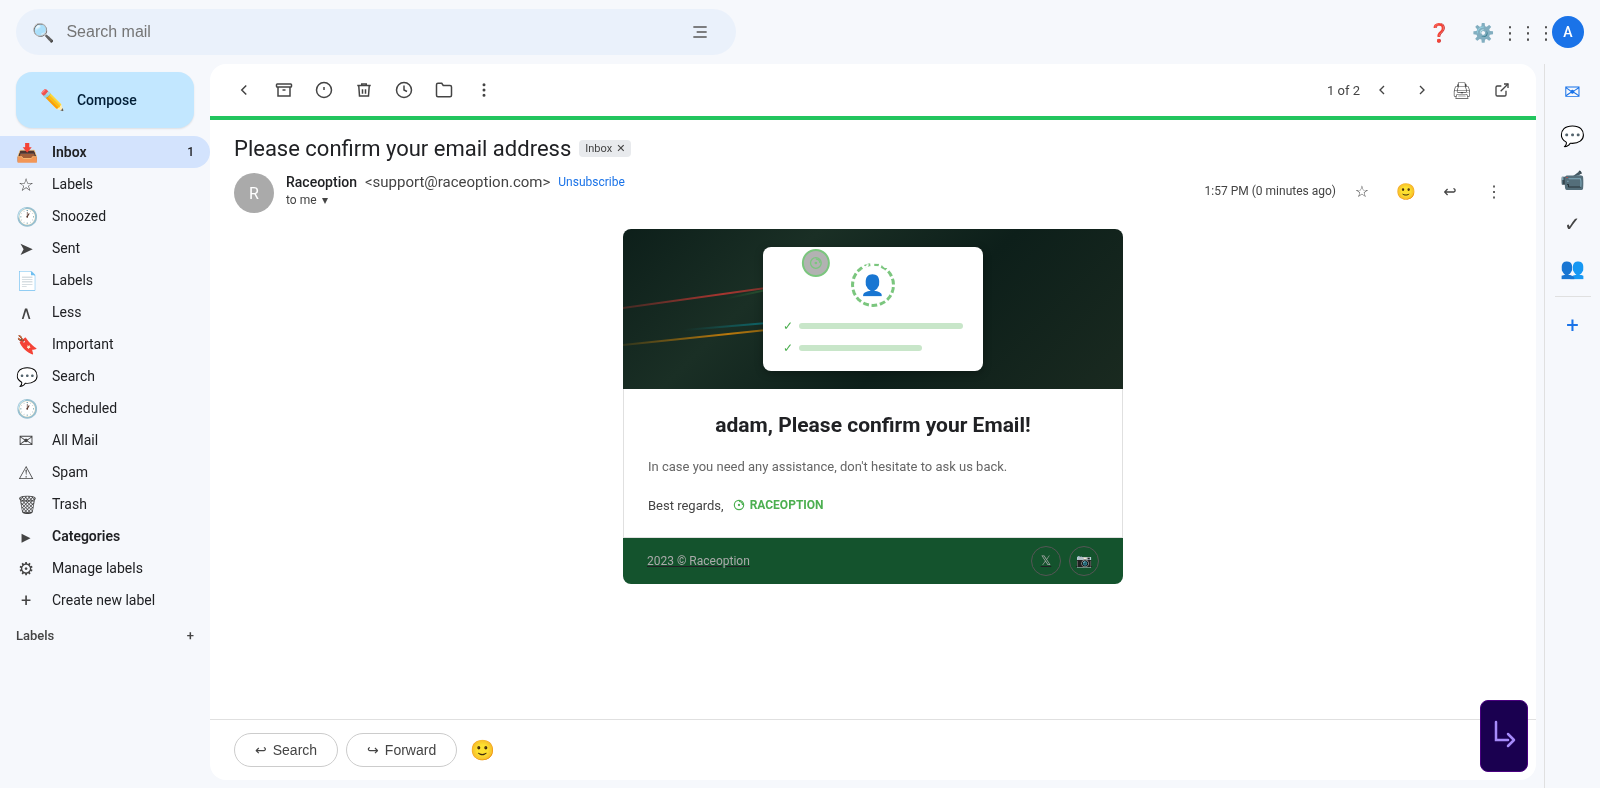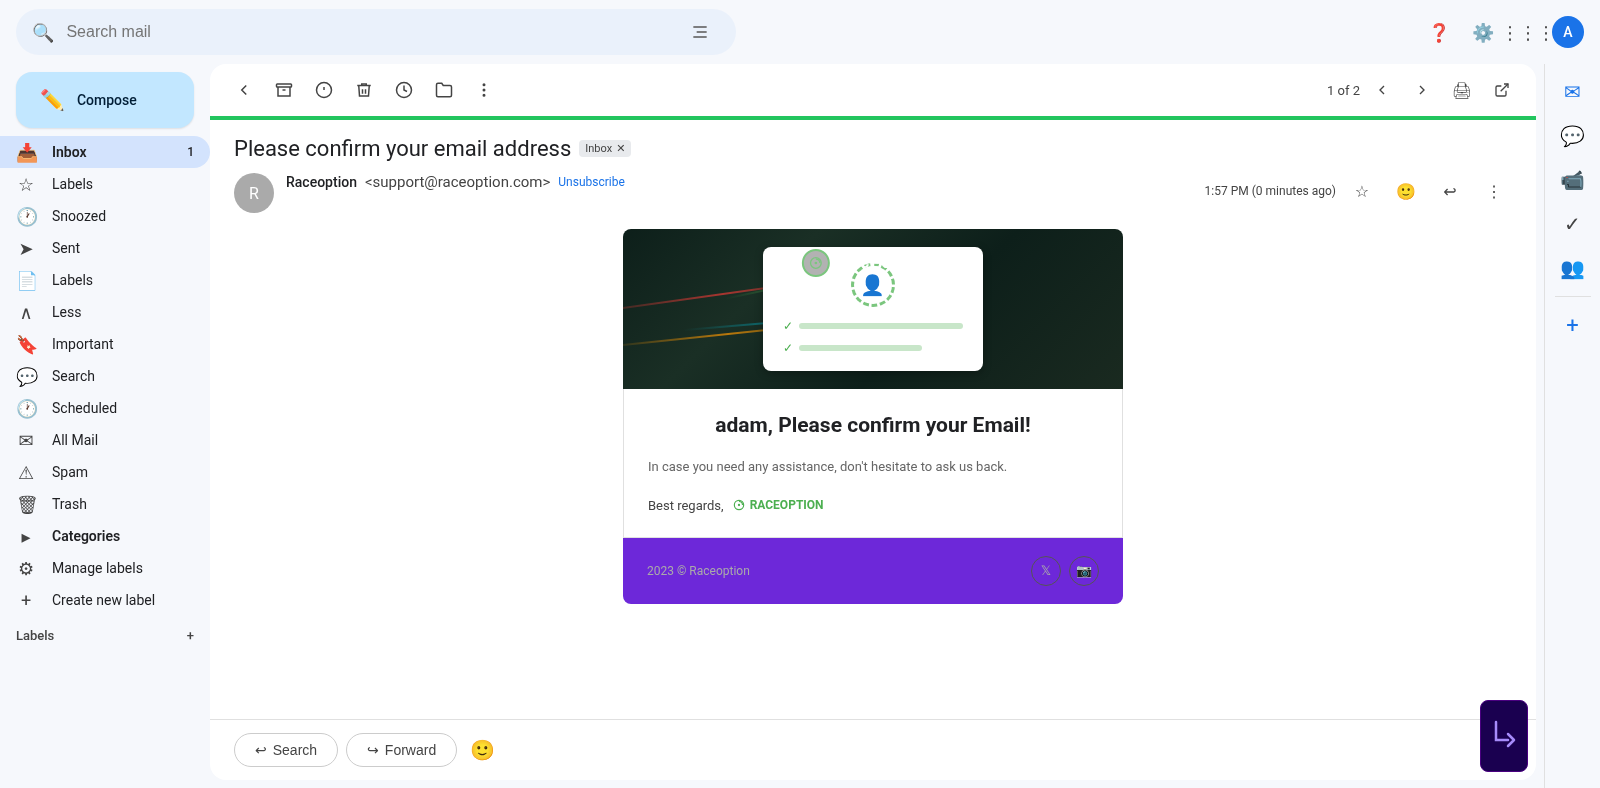--- a/index.html
+++ b/index.html
@@ -254,20 +254,24 @@
     </div>
 
     <div style="padding: 4px 24px 8px; display:flex; align-items:flex-start; gap:12px;">
       <div class="sender-avatar">R</div>
       <div style="flex:1;">
         <div style="display:flex; align-items:center; gap:8px; flex-wrap:wrap;">
           <span class="sender-name">Raceoption</span>
           <span class="sender-email">&lt;support@raceoption.com&gt;</span>
           <a class="unsubscribe-link">Unsubscribe</a>
         </div>
+        <div>
+          <span class="to-me">to me</span>
+          <span style="font-size:12px;color:#444;margin-left:2px;">▾</span>
+        </div>
       </div>
       <div style="display:flex; align-items:center; gap:8px; flex-shrink:0;">
         <span class="email-time">1:57 PM (0 minutes ago)</span>
         <div class="toolbar-btn">☆</div>
         <div class="toolbar-btn">🙂</div>
         <div class="toolbar-btn">↩</div>
         <div class="toolbar-btn">⋮</div>
       </div>
     </div>
 
@@ -316,21 +320,21 @@
               <svg width="14" height="14" viewBox="0 0 24 24" fill="none">
                   <circle cx="12" cy="12" r="8" stroke="#4caf50" stroke-width="2"></circle>
                   <path d="M12 6 A6 6 0 0 1 18 12" stroke="#4caf50" stroke-width="2" fill="none"></path>
                   <circle cx="12" cy="12" r="2" fill="#4caf50"></circle>
                 </svg>
               RACEOPTION
             </span>
           </div>
         </div>
 
-        <div style="background:#6d28d9; border-radius:0 0 8px 8px; padding:18px 24px; display:flex; align-items:center; justify-content:space-between;">
+        <div style="background:#14532d; border-radius:0 0 8px 8px; padding:8px 24px; display:flex; align-items:center; justify-content:space-between;text-decoration:underline;">
           <span style="font-size:12px; color:#aaa;">2023 © Raceoption</span>
           <div style="display:flex; gap:8px;">
             <div style="width:30px;height:30px;border-radius:50%;border:1px solid #555;display:flex;align-items:center;justify-content:center;color:#aaa;font-size:13px;cursor:pointer;">𝕏</div>
             <div style="width:30px;height:30px;border-radius:50%;border:1px solid #555;display:flex;align-items:center;justify-content:center;color:#aaa;font-size:13px;cursor:pointer;">📷</div>
           </div>
         </div>
 
       </div>
     </div>
 

